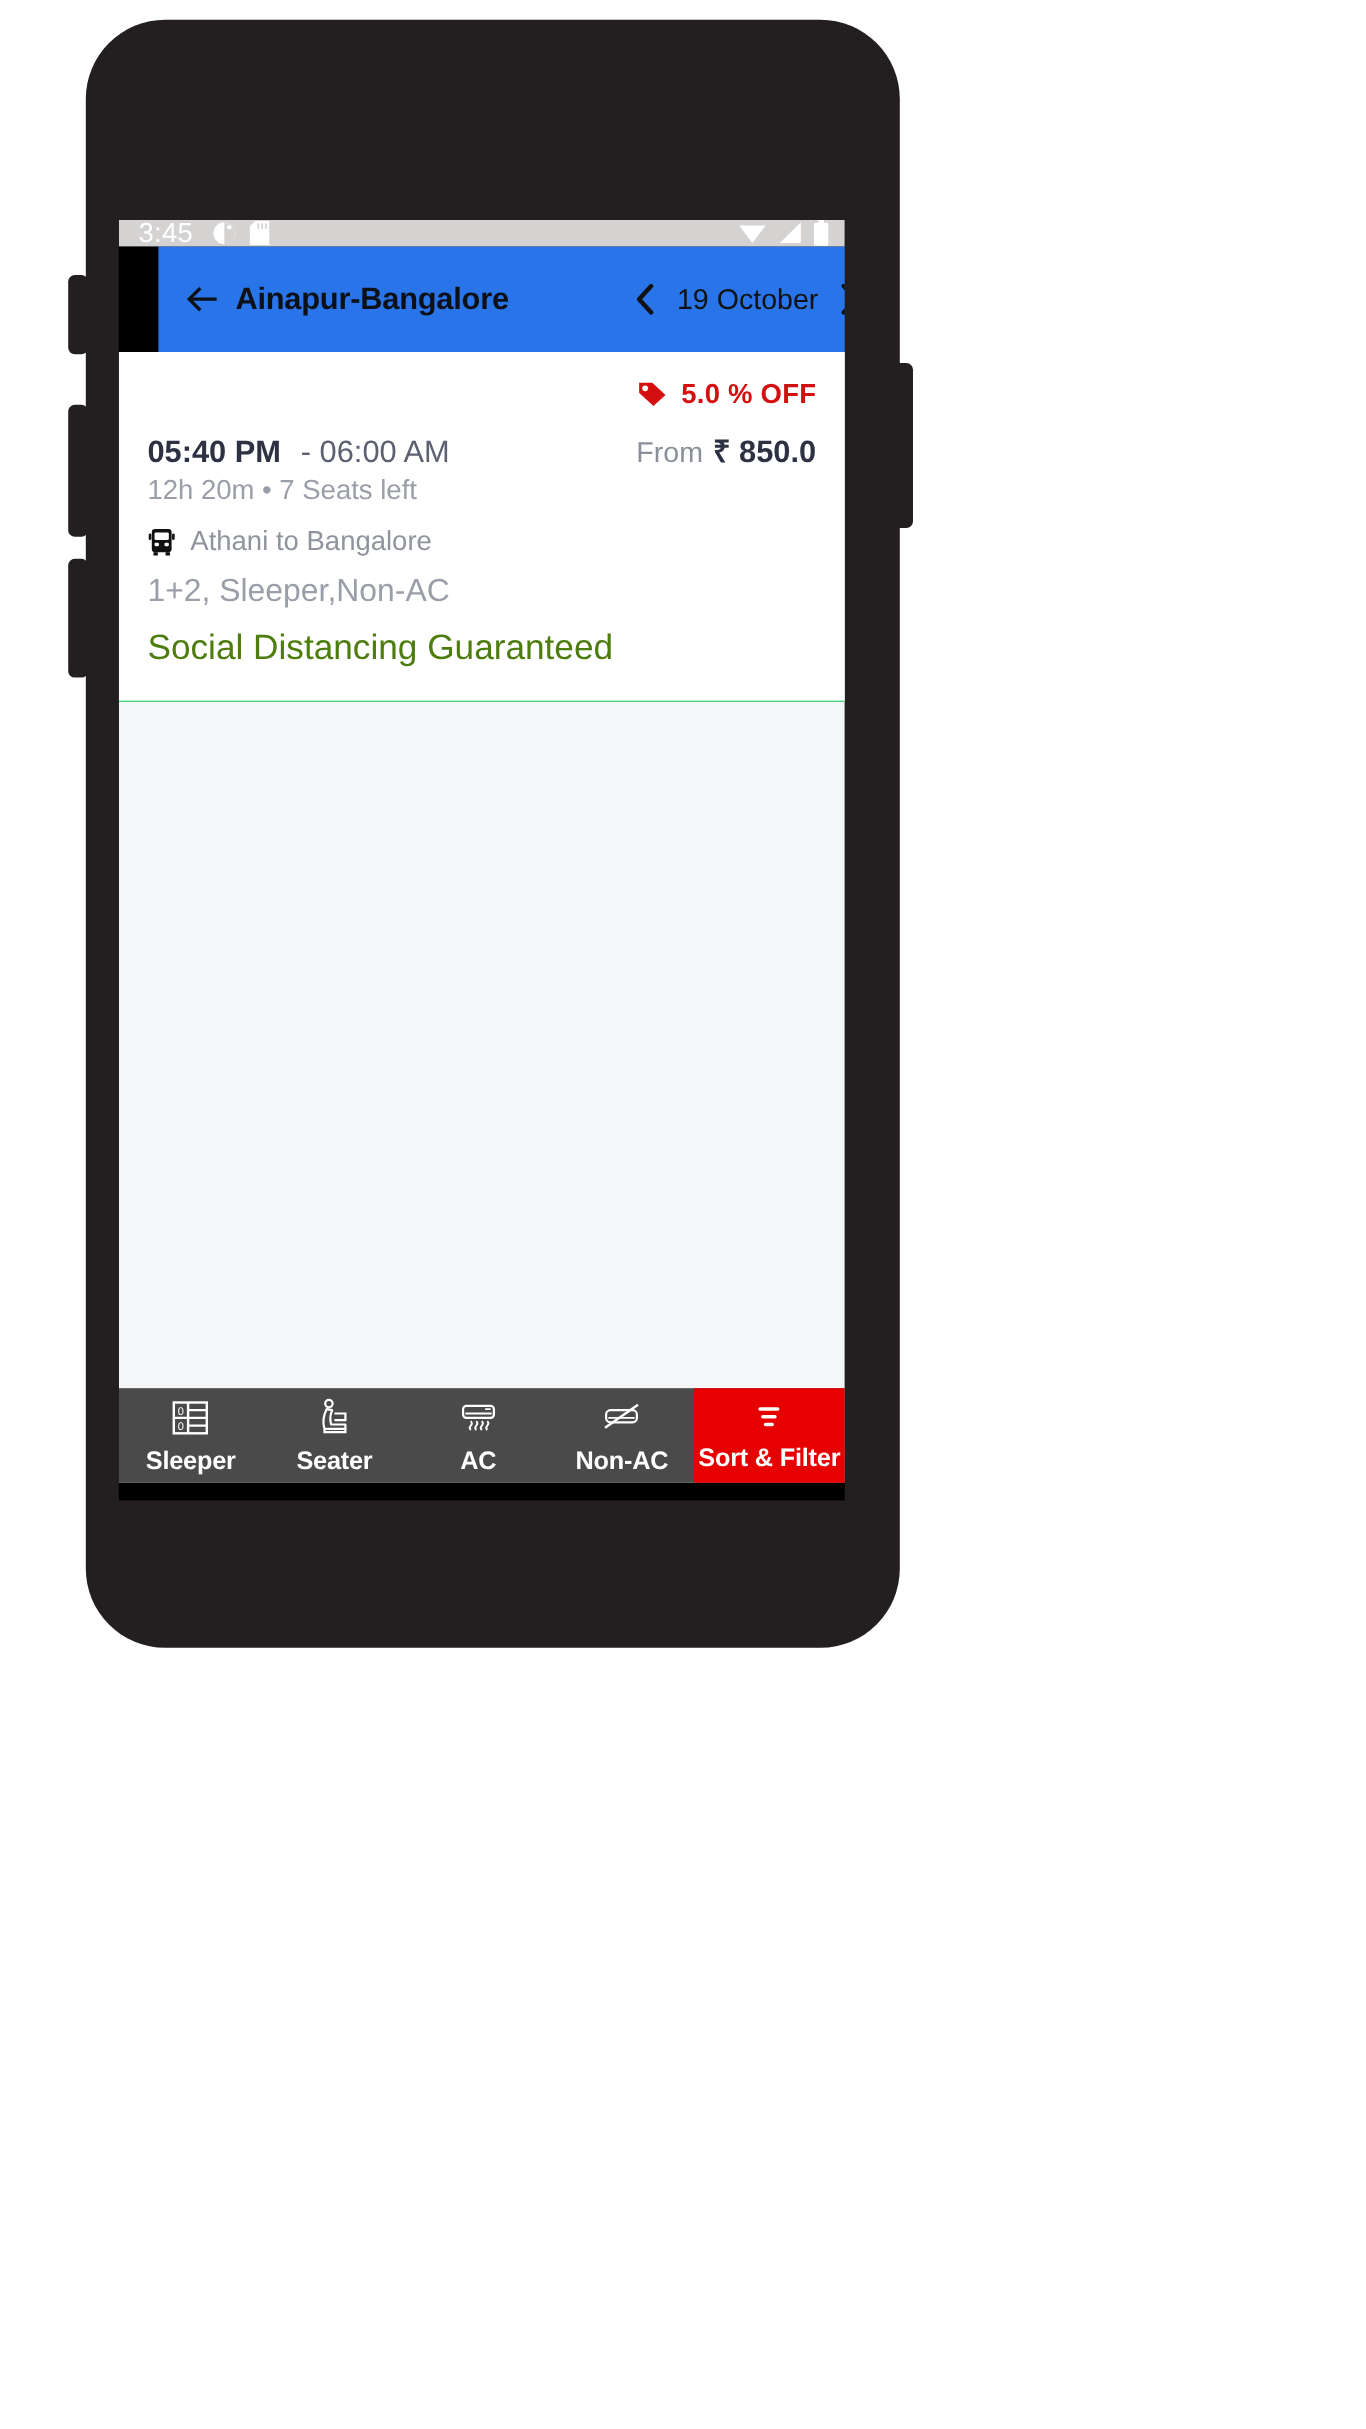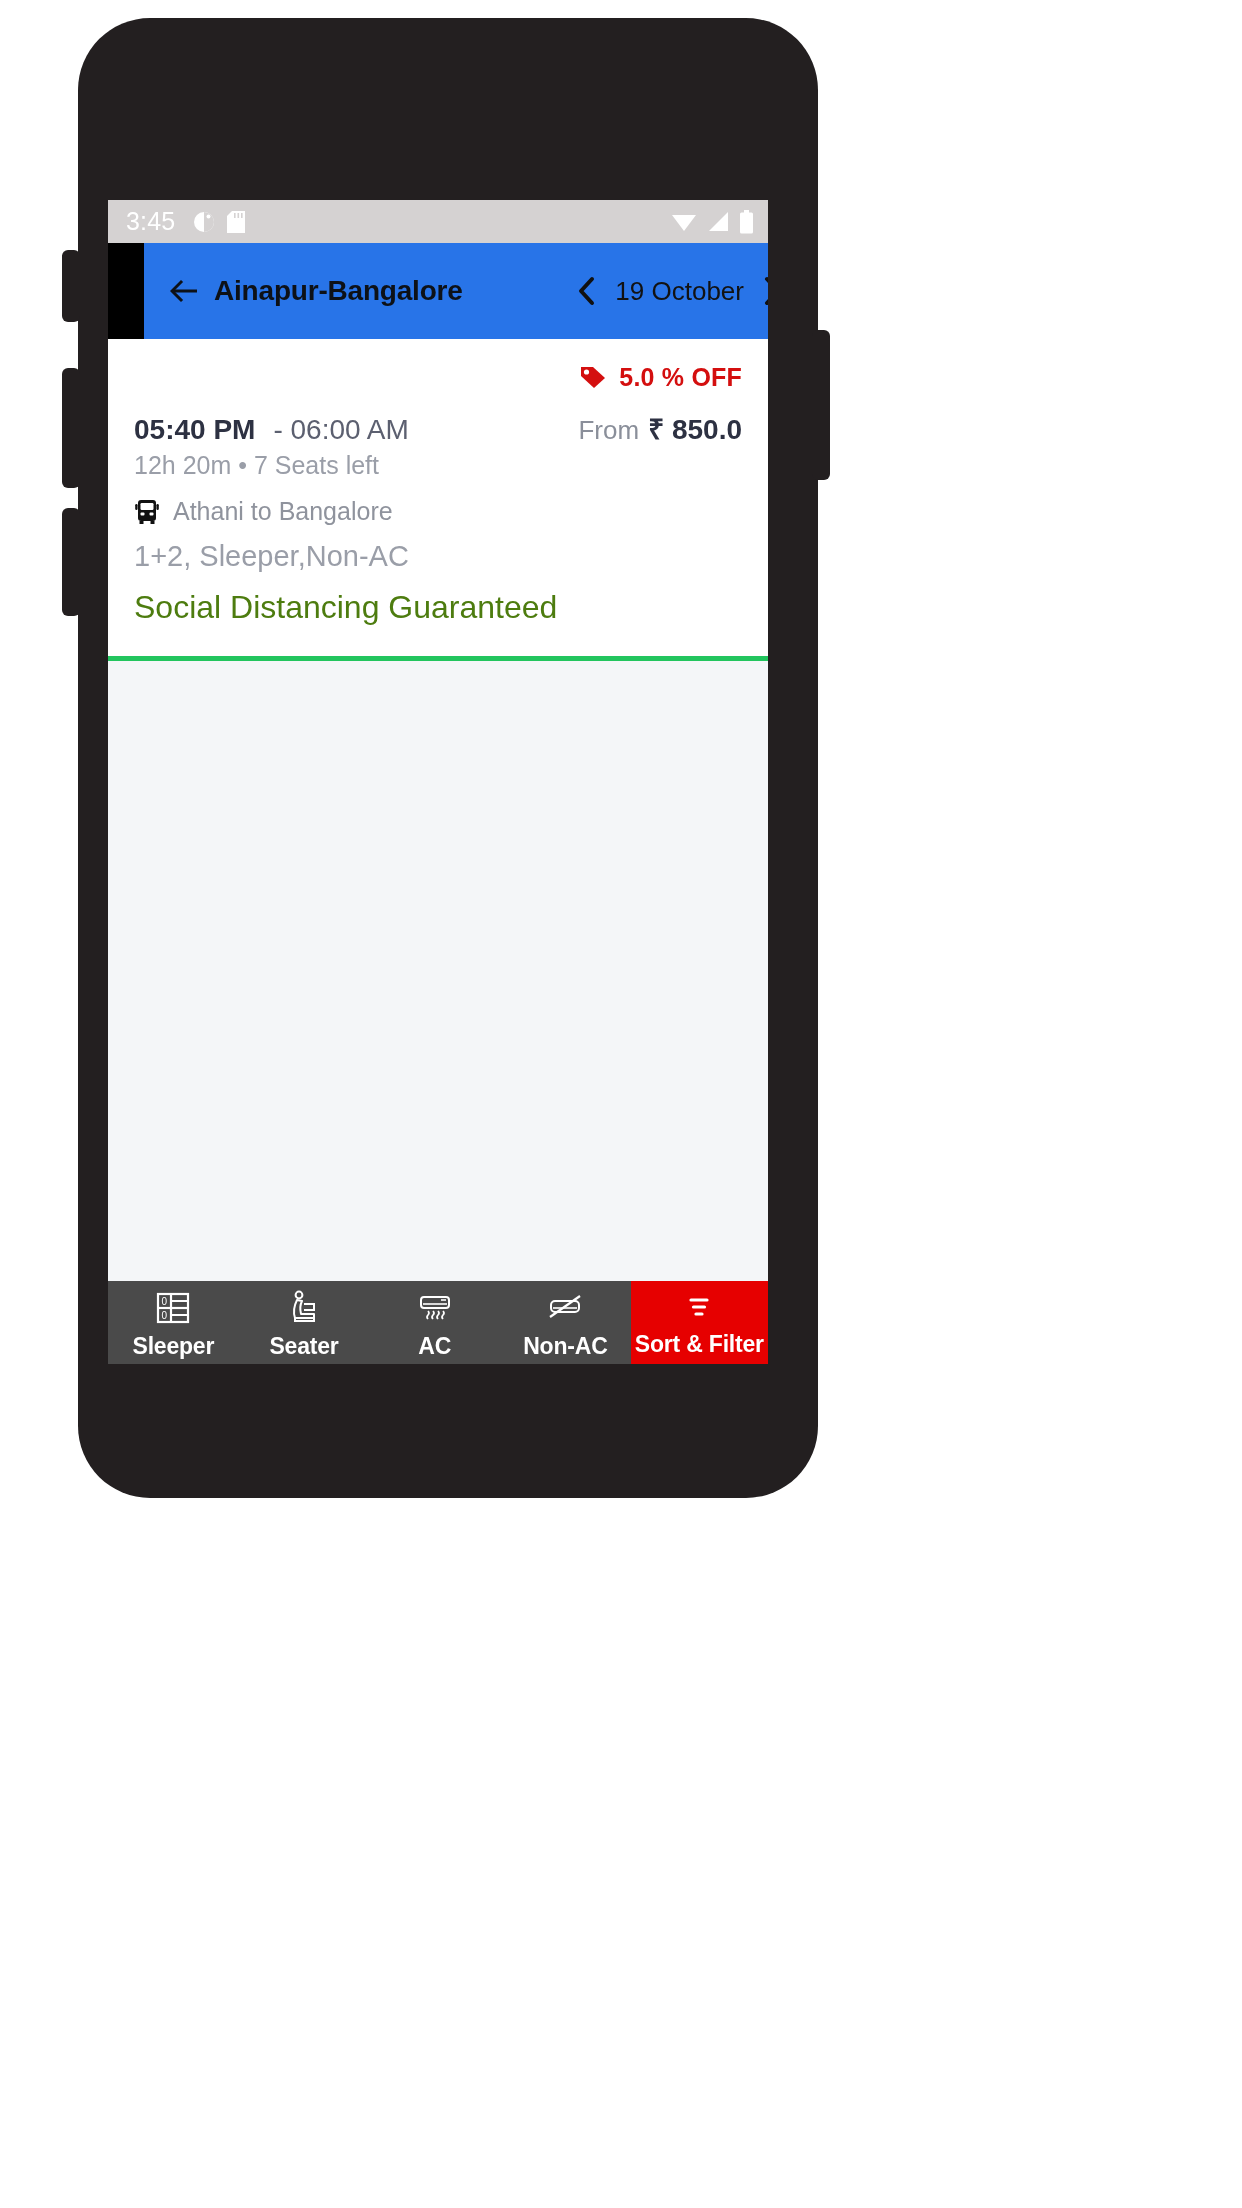--- a/index.html
+++ b/index.html
@@ -29,21 +29,21 @@
   
   .screen {
     position:absolute; left:108px; top:200px;
     width:660px; height:1164px;
     background:#000000;
     overflow:hidden;
   }
 
   
   .statusbar {
-    position:relative; height:43px; width:660px;
+    position:relative; height:24px; width:660px;
     background:#d5d2d2;
     display:flex; align-items:center;
     padding:0 14px 0 18px;
   }
   .status-time {
     color:#ffffff; font-size:25px; font-weight:400;
     letter-spacing:0.2px; line-height:1;
   }
   .status-left-icons { display:flex; align-items:center; gap:12px; margin-left:18px; }
   .status-right { margin-left:auto; display:flex; align-items:center; gap:9px; }
@@ -59,21 +59,21 @@
   }
   .appbar-right { margin-left:auto; display:flex; gap:18px; }
   .date-text { color:#121212; font-size:26px; font-weight:400; }
 
   
   .content { width:660px; height:1028px; background:#f4f6f8; position:relative; }
 
   .bus-card {
     background:#ffffff; width:660px;
     padding:16px 26px 30px 26px;
-    border-bottom:5px solid #22c55e;
+    border-bottom:1px solid #22c55e;
   }
   .offer-row { display:flex; justify-content:flex-end; align-items:center; gap:12px; height:44px; }
   .offer-text { color:#d40f0f; font-size:25px; font-weight:700; letter-spacing:0.2px; }
 
   .time-row { display:flex; align-items:baseline; margin-top:10px;gap:12px; }
   .time-dep { color:#2d3142; font-size:28px; font-weight:700; }
   .time-arr { color:#5c6070; font-size:28px; font-weight:400; margin-left:6px; }
   .price-wrap { margin-left:auto; display:flex; align-items:baseline; gap:9px; }
   .price-from { color:#8a8f9a; font-size:26px; font-weight:400; }
   .price-val { color:#2d3142; font-size:28px; font-weight:700; }

